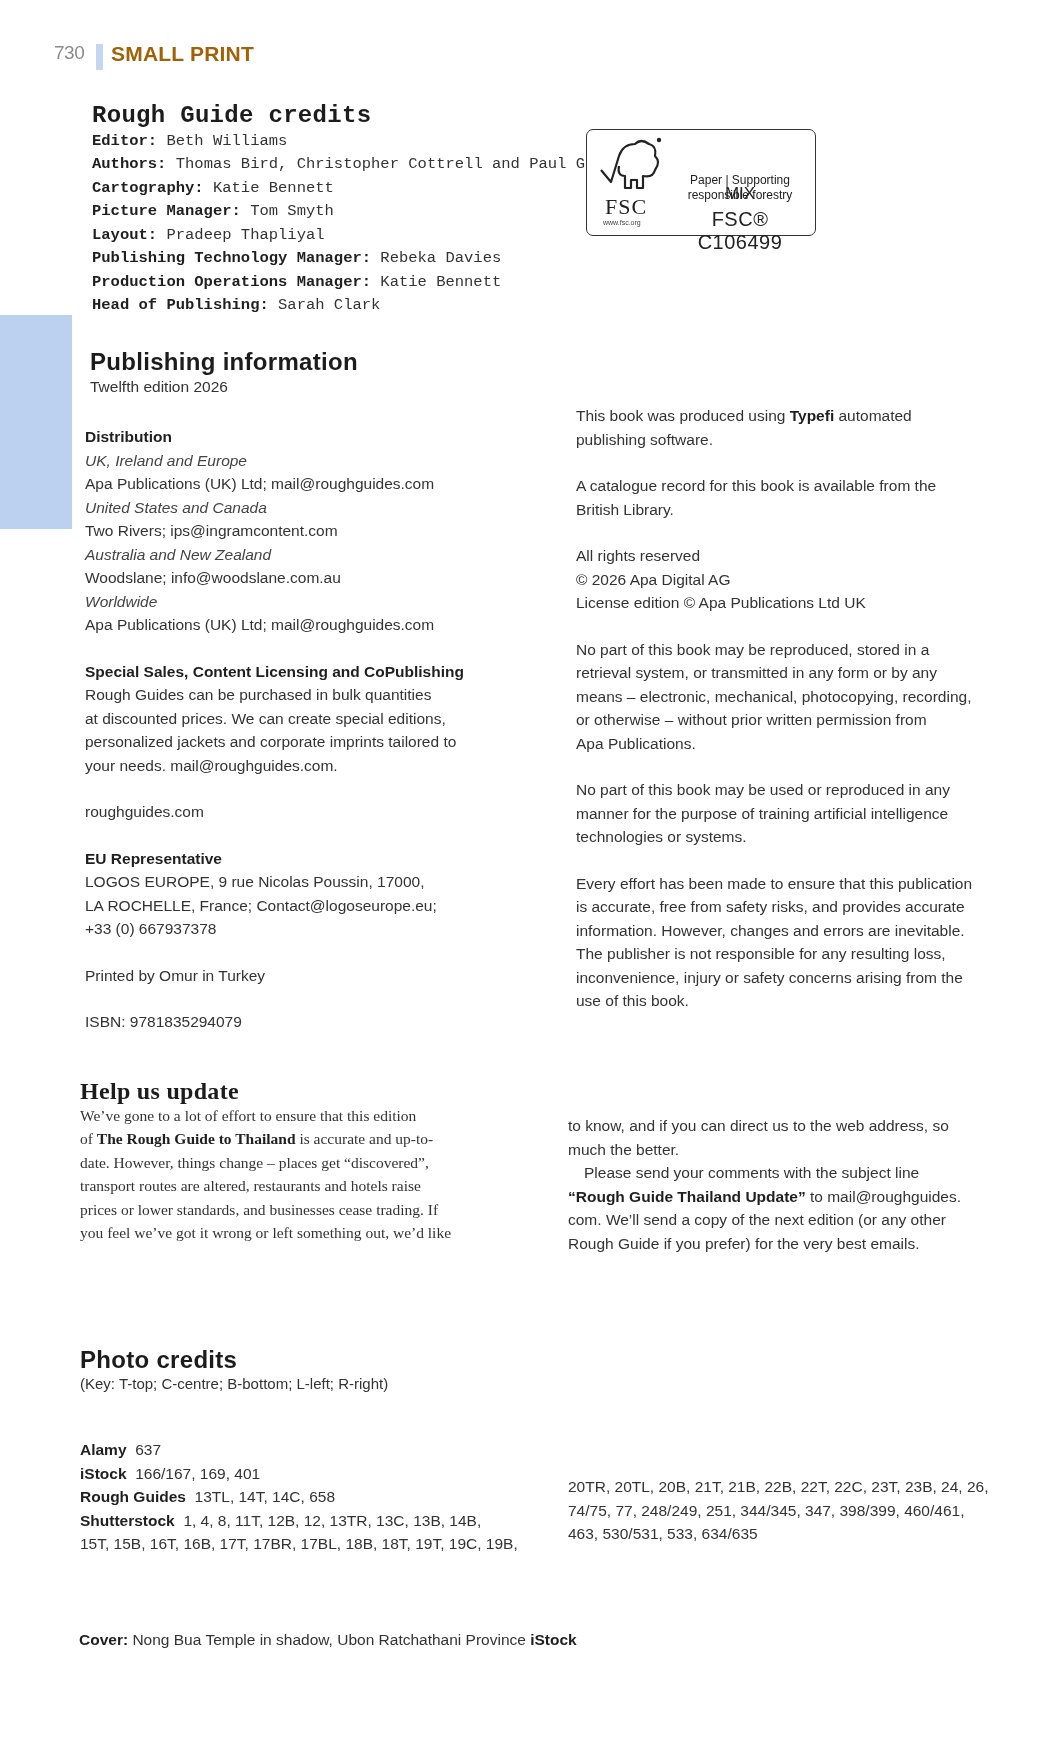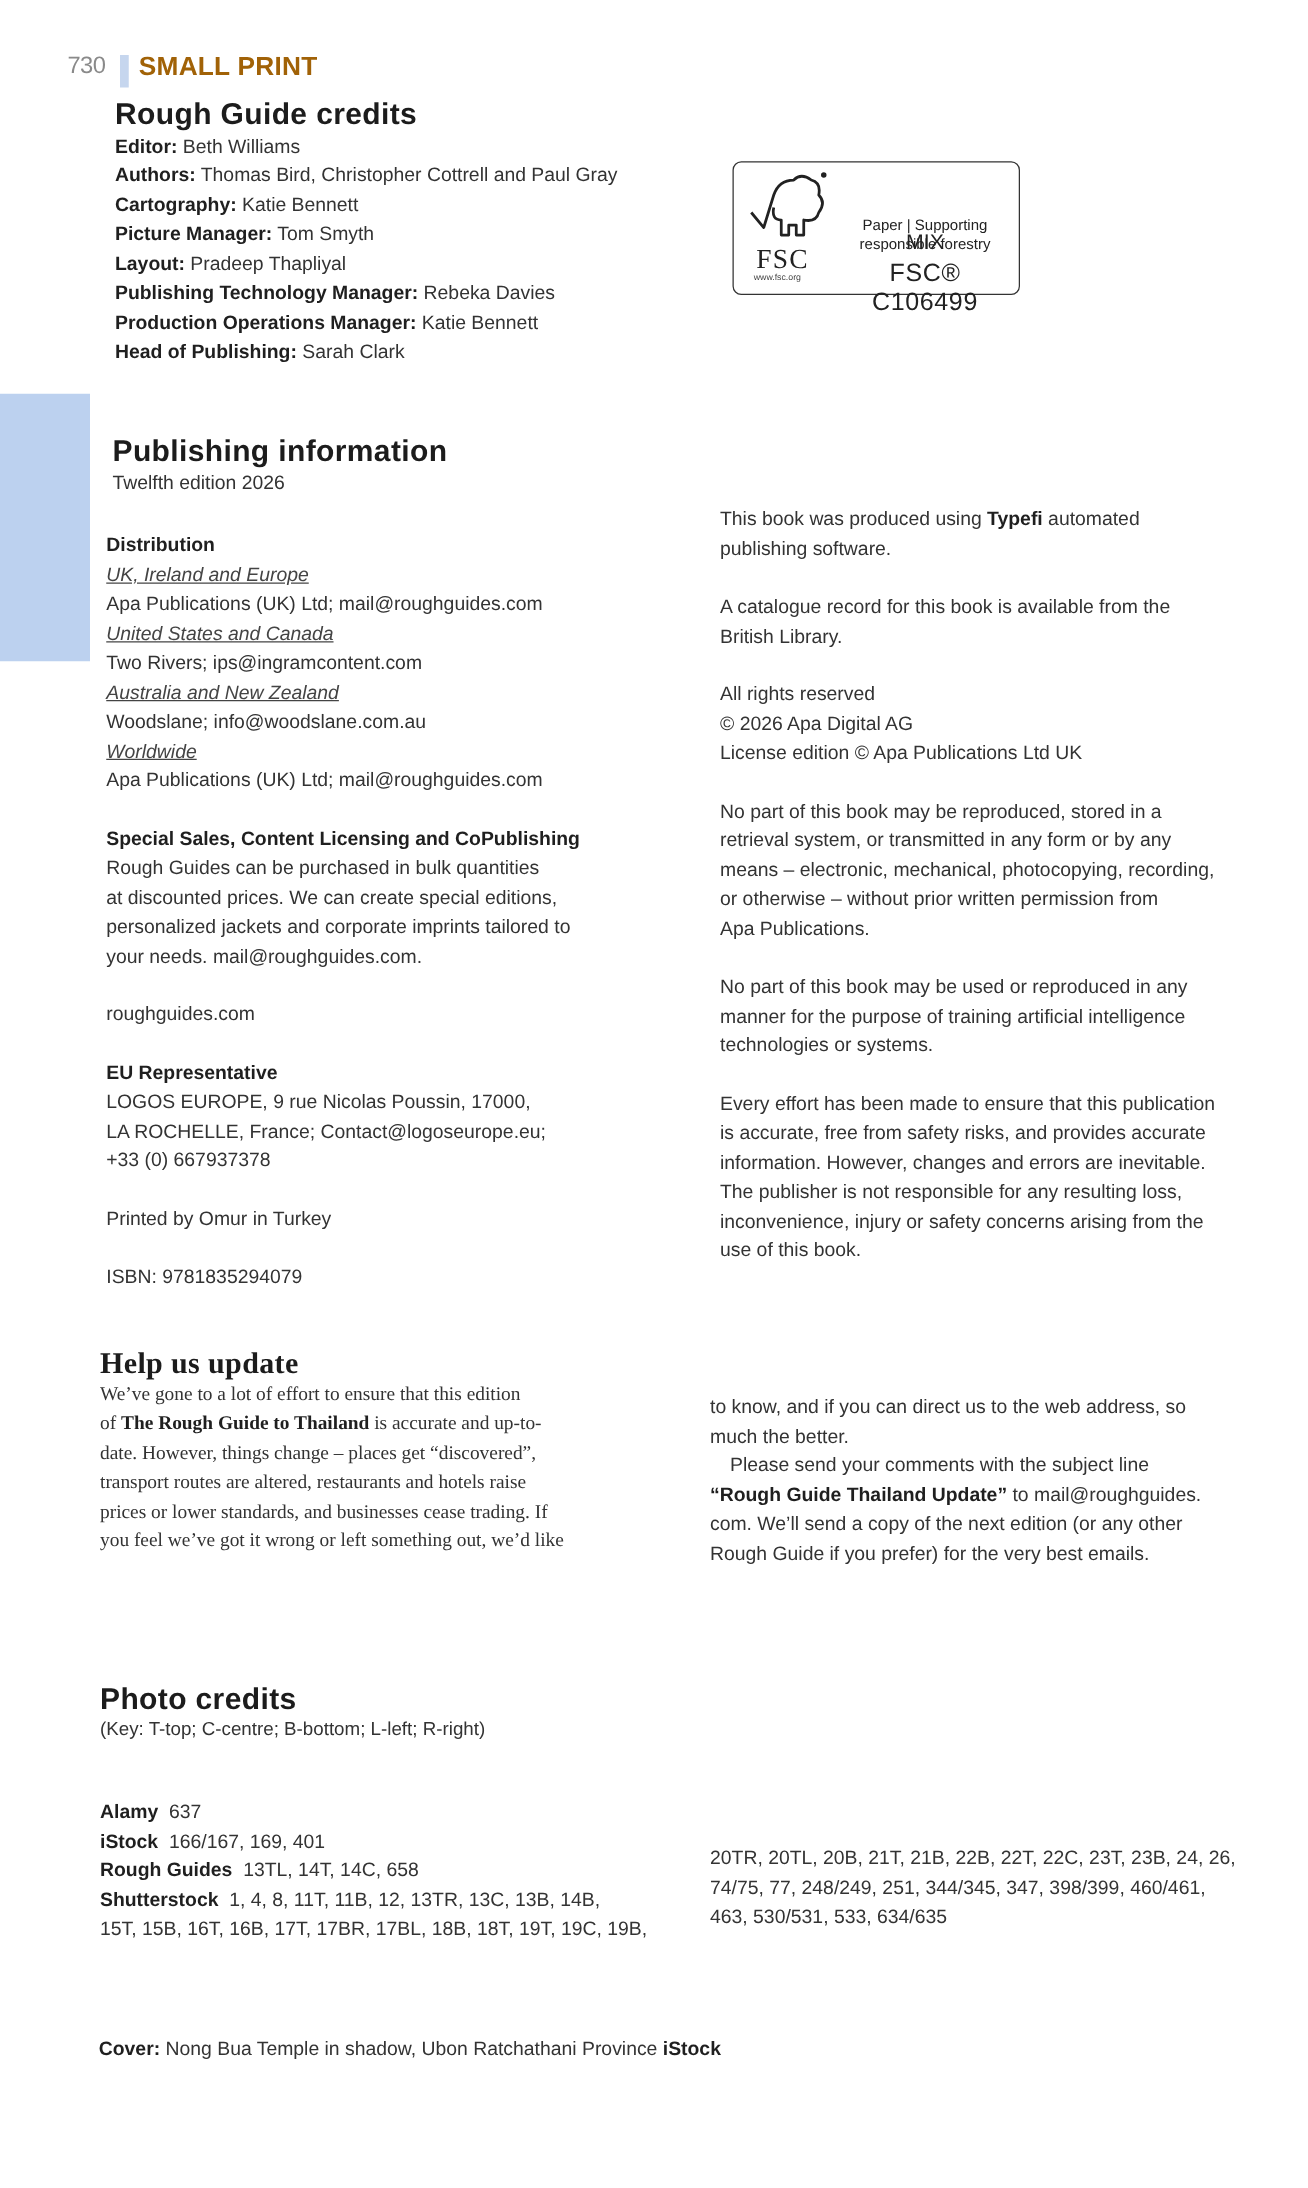--- a/index.html
+++ b/index.html
@@ -8,26 +8,26 @@
     .abs { position: absolute; }
     .page-num { left: 54px; top: 42px; font-size: 19px; color: #8a8a8a; letter-spacing: -0.5px; }
     .running-bar { left: 96px; top: 44px; width: 7px; height: 26px; background: #c6d6ee; }
     .running-head { left: 111px; top: 42px; font-size: 21px; font-weight: bold; color: #a16207; letter-spacing: 0.2px; }
     .side-tab { left: 0; top: 315px; width: 72px; height: 214px; background: #bcd1ef; }
 
     .h2 { font-size: 24px; font-weight: bold; color: #1c1c1c; letter-spacing: 0.3px; }
     .body { font-size: 15.5px; line-height: 23.5px; color: #333; }
     .body b, .label { font-weight: bold; color: #1f1f1f; }
     .row { white-space: nowrap; }
-    .ital { font-style: italic; color: #444; text-decoration: underline; }
+    .ital { font-style: italic; color: #444; }
     .subhead { font-weight: bold; color: #1f1f1f; }
     .gap { height: 23px; }
 
     
-    .credits { left: 92px; top: 80px; }
+    .credits { left: 92px; top: 104px; font-family: Liberation Mono, monospace; }
     .credits .h2 { margin-bottom: 2px; }
 
     
     .fsc { left: 586px; top: 129px; width: 230px; height: 107px; border: 1.6px solid #333; border-radius: 7px; background: #fff; }
     .fsc-tree { position: absolute; left: 10px; top: 6px; width: 66px; height: 62px; }
     .fsc-word { position: absolute; left: 18px; top: 64px; font-family: "Liberation Serif", serif; font-size: 22px; color: #222; letter-spacing: 1px; }
     .fsc-url { position: absolute; left: 16px; top: 89px; font-size: 7px; color: #444; }
     .fsc-mix { position: absolute; left: 0; right: 8px; padding-left: 86px; top: 18px; font-size: 17px; text-align: center; color: #222; margin-top: 36px; }
     .fsc-desc { position: absolute; left: 86px; right: 8px; top: 43px; font-size: 12px; line-height: 15px; text-align: center; color: #222; }
     .fsc-code { position: absolute; left: 86px; right: 8px; top: 78px; font-size: 20px; text-align: center; color: #222; letter-spacing: 0.5px; }
@@ -179,21 +179,21 @@
 
 <section class="abs photo body">
   <div class="h2">Photo credits</div>
   <div class="photo-key">(Key: T-top; C-centre; B-bottom; L-left; R-right)</div>
 </section>
 
 <section class="abs photo-list body">
   <div class="row"><b>Alamy</b>&nbsp; <span>637</span></div>
   <div class="row"><b>iStock</b>&nbsp; <span>166/167, 169, 401</span></div>
   <div class="row"><b>Rough Guides</b>&nbsp; <span>13TL, 14T, 14C, 658</span></div>
-  <div class="row"><b>Shutterstock</b>&nbsp; <span>1, 4, 8, 11T, 11B, 12, 13TR, 13C, 13B, 14B,</span></div>
+  <div class="row"><b>Shutterstock</b>&nbsp; <span>1, 4, 8, 11T, 12B, 12, 13TR, 13C, 13B, 14B,</span></div>
   <div class="row">15T, 15B, 16T, 16B, 17T, 17BR, 17BL, 18B, 18T, 19T, 19C, 19B,</div>
 </section>
 
 <section class="abs photo-list-right body">
   <div class="row">20TR, 20TL, 20B, 21T, 21B, 22B, 22T, 22C, 23T, 23B, 24, 26,</div>
   <div class="row">74/75, 77, 248/249, 251, 344/345, 347, 398/399, 460/461,</div>
   <div class="row">463, 530/531, 533, 634/635</div>
 </section>
 
 <div class="abs cover body row">

